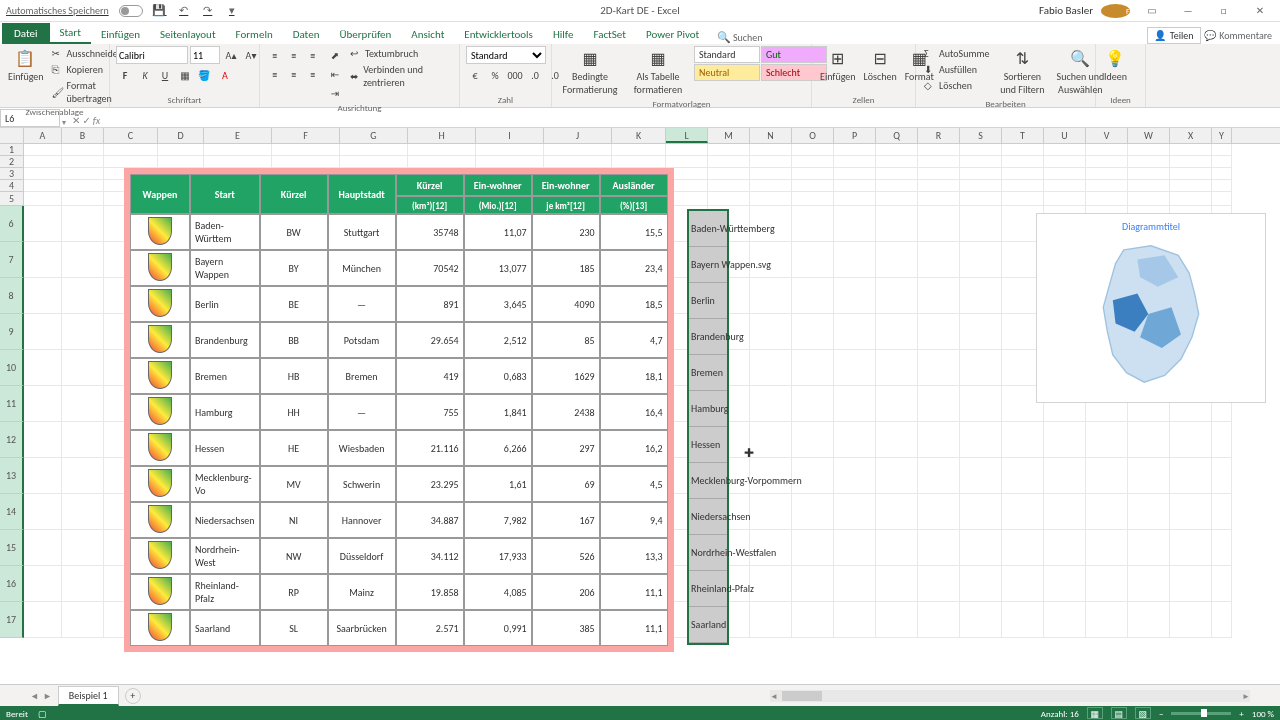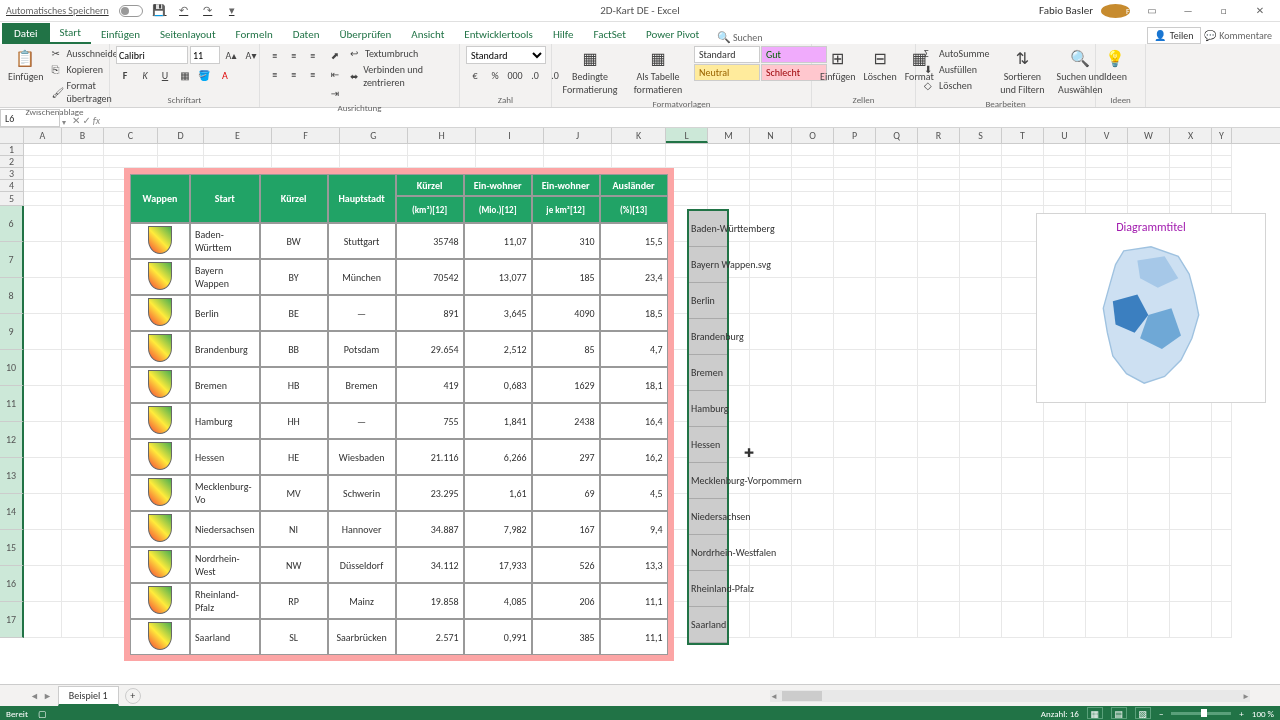--- a/index.html
+++ b/index.html
@@ -62,33 +62,33 @@
 .row-h { width: 24px; background: #f0f0f0; border-right: 1px solid #ccc; border-bottom: 1px solid #ccc; text-align: center; font-size: 10px; color: #555; display: flex; align-items: center; justify-content: center; }
 .row-h.sel { background: #cce8d8; border-right: 2px solid #217346; }
 .grid-body { position: relative; height: 536px; }
 .row { display: flex; }
 .cell { border-right: 1px solid #e8e8e8; border-bottom: 1px solid #e8e8e8; font-size: 10px; padding: 0 3px; display: flex; align-items: center; overflow: hidden; white-space: nowrap; }
 
 
 .data-table { position: absolute; left: 124px; top: 40px; border: 6px solid #fca5a5; }
 .data-table th, .data-table td { border: 1px solid #999; font-size: 10px; padding: 0 4px; text-align: center; }
 .data-table th { background: #21a366; color: #fff; height: 36px; vertical-align: middle; }
-.data-table th.sub { height: 27px; font-size: 9px; }
+.data-table th.sub { height: 18px; font-size: 9px; }
 .data-table td { height: 36px; background: #fff; }
 .data-table td.r { text-align: right; }
 .data-table td.l { text-align: left; }
 .wappen { width: 24px; height: 28px; display: inline-block; background: linear-gradient(45deg,#f44336,#ffeb3b,#4caf50); border-radius: 0 0 50% 50%; border: 1px solid #666; }
 
 
 .sel-col { position: absolute; left: 687px; top: 81px; width: 42px; background: #d4d4d4; border: 2px solid #217346; }
 .sel-cell { height: 36px; border-bottom: 1px solid #aaa; font-size: 10px; padding: 2px; display: flex; align-items: center; overflow: visible; white-space: nowrap; background: #ccc; }
 
 
 .chart { position: absolute; right: 14px; top: 85px; width: 230px; height: 190px; border: 1px solid #d4d4d4; background: #fff; }
-.chart-title { text-align: center; font-size: 12px; color: #a21caf; padding: 6px 0; }
+.chart-title { text-align: center; font-size: 10px; color: #3b82f6; padding: 6px 0; }
 .map-shape { width: 140px; height: 150px; margin: 0 auto; position: relative; }
 .map-shape svg { width: 100%; height: 100%; }
 
 
 .sheet-tabs { position: absolute; left: 0; bottom: 14px; height: 22px; width: 100%; background: #f3f2f1; border-top: 1px solid #ccc; display: flex; align-items: center; padding: 0 30px; }
 .sheet-nav { display: flex; gap: 4px; color: #888; font-size: 9px; margin-right: 6px; }
 .sheet-tab { padding: 2px 10px; font-size: 10px; background: #fff; border: 1px solid #ccc; border-bottom: none; }
 .sheet-tab.active { border-bottom: 2px solid #217346; }
 .sheet-add { width: 16px; height: 16px; border: 1px solid #ccc; border-radius: 50%; margin-left: 6px; text-align: center; font-size: 10px; line-height: 14px; cursor: pointer; }
 .hscroll { margin-left: auto; width: 480px; height: 12px; background: #e8e8e8; display: flex; align-items: center; }
@@ -845,21 +845,21 @@
           <th class="sub">je km²[12]</th>
           <th class="sub">(%)[13]</th>
         </tr>
         <tr>
           <td><span class="wappen"></span></td>
           <td class="l">Baden-Württem</td>
           <td>BW</td>
           <td>Stuttgart</td>
           <td class="r">35748</td>
           <td class="r">11,07</td>
-          <td class="r">310</td>
+          <td class="r">230</td>
           <td class="r">15,5</td>
         </tr>
         <tr>
           <td><span class="wappen"></span></td>
           <td class="l">Bayern Wappen</td>
           <td>BY</td>
           <td>München</td>
           <td class="r">70542</td>
           <td class="r">13,077</td>
           <td class="r">185</td>

